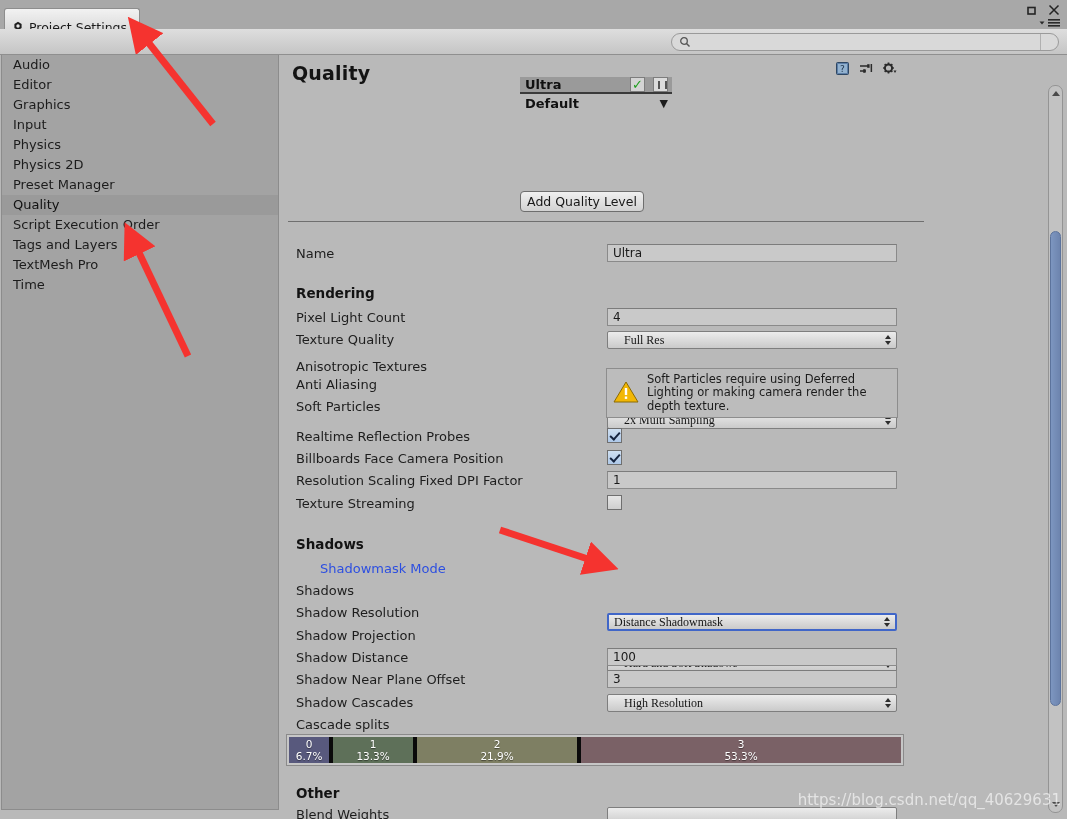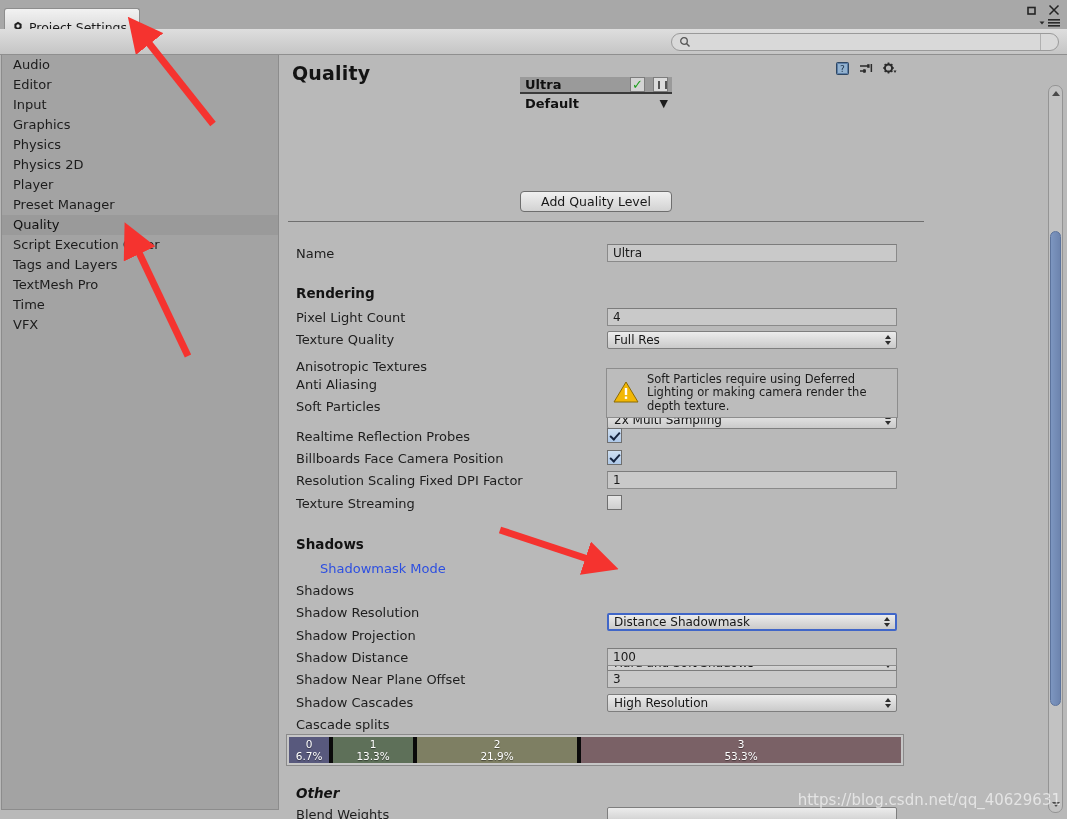--- a/index.html
+++ b/index.html
@@ -173,21 +173,21 @@
     border-right: 2px solid #555;
   }
   .qarrow {
     margin-left: 24px;
     font-size: 11px;
     color: #1c1c1c;
   }
 
   #add-quality-level {
     position: absolute; left: 240px; top: 136px;
-    width: 152px; height: 21px;
+    width: 124px; height: 21px;
     background: linear-gradient(#f0f0f0, #d2d2d2);
     border: 1px solid #6e6e6e;
     border-radius: 4px;
     font-family: "DejaVu Sans", sans-serif;
     font-size: 12.5px;
     color: #181818;
     text-align: center;
     line-height: 19px;
   }
 
@@ -229,25 +229,26 @@
     padding: 0 0 0 5px;
     line-height: 16px;
     font-family: "DejaVu Sans", sans-serif;
   }
   .dropdown {
     background: linear-gradient(#ececec, #cacaca);
     border: 1px solid #7e7e7e;
     border-radius: 2px;
     font-size: 12px;
     color: #151515;
-    padding: 0 0 0 6px;
+    padding: 0 0 0 16px;
     line-height: 16px;
     position: relative;
     white-space: nowrap;
     overflow: hidden;
+    font-family: Liberation Serif, serif;
   }
   .dropdown.focused {
     border: 2px solid #4066c8;
     line-height: 14px;
     padding-left: 5px;
   }
   .dd-arrows {
     position: absolute; right: 5px; top: 50%;
     transform: translateY(-50%);
     width: 7px; height: 12px;
@@ -330,21 +331,20 @@
   .casc-sep {
     width: 4px; height: 26px;
     background: #0a0a0a;
     flex: 0 0 4px;
   }
 
   #other-title {
     position: absolute; left: 16px; top: 730px;
     font-size: 13.5px; font-weight: bold;
     color: #131313;
-    font-style: italic;
   }
   #last-row-label {
     position: absolute; left: 16px; top: 752px;
     font-size: 13px; color: #1d1d1d;
   }
   #last-row-field {
     position: absolute; left: 327px; top: 752px;
     width: 290px; height: 18px;
     background: linear-gradient(#ececec, #cacaca);
     border: 1px solid #7e7e7e;
@@ -449,32 +449,30 @@
       <input id="search-input" type="text" placeholder="" style="">
       <span id="search-clear"></span>
     </div>
   </div>
 
   <div id="content">
 
     <div id="sidebar">
       <div class="side-item">Audio</div>
       <div class="side-item">Editor</div>
+      <div class="side-item">Graphics</div>
       <div class="side-item">Input</div>
-      <div class="side-item">Graphics</div>
       <div class="side-item">Physics</div>
       <div class="side-item">Physics 2D</div>
-      <div class="side-item">Player</div>
       <div class="side-item">Preset Manager</div>
       <div class="side-item selected">Quality</div>
       <div class="side-item">Script Execution Order</div>
       <div class="side-item">Tags and Layers</div>
       <div class="side-item">TextMesh Pro</div>
       <div class="side-item">Time</div>
-      <div class="side-item">VFX</div>
     </div>
 
     <div id="main">
 
       <div id="page-title">Quality</div>
 
       <div id="header-icons">
         <span>
           <svg width="15" height="15" viewBox="0 0 15 15">
             <rect x="1.5" y="1.5" width="12" height="12" rx="1" fill="#5d7fa8" stroke="#2e4763" stroke-width="1"></rect>

